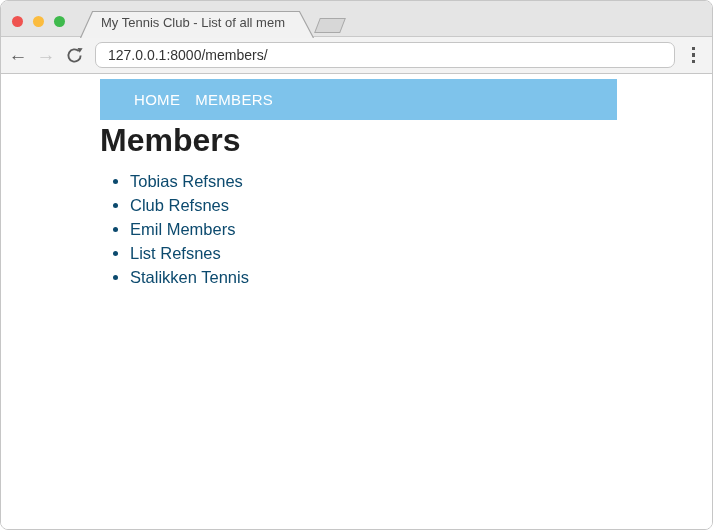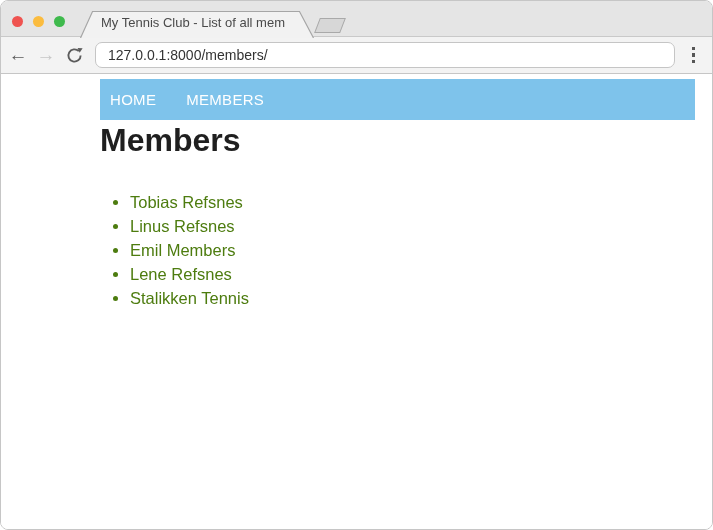--- a/index.html
+++ b/index.html
@@ -140,46 +140,46 @@
   }
 
   
   .page {
     flex: 1;
     background: #ffffff;
     overflow: hidden;
   }
   .site-nav {
     margin: 5px 0 0 99px;
-    width: 595px;
+    width: 517px;
     height: 41px;
     background: var(--navbar-bg, #7ec3eb);
     display: flex;
     align-items: center;
-    padding-left: 10px;
-    gap: 30px;
+    padding-left: 34px;
+    gap: 15px;
   }
   .site-nav a {
     color: #ffffff;
     font-size: 15px;
     text-decoration: none;
     letter-spacing: 0.3px;
     cursor: pointer;
   }
   .page h1 {
     margin: 1px 0 0 99px;
     font-size: 32px;
     line-height: 38px;
     font-weight: 700;
     color: #1f1f1f;
   }
   .page ul {
-    margin: 31px 0 0 99px;
+    margin: 10px 0 0 99px;
     padding-left: 30px;
-    color: #4d7c0f;
+    color: #0c4a6e;
   }
   .page li {
     font-size: 16.5px;
     line-height: 24px;
   }
 </style>
 </head>
 <body>
 
 <div class="window">
@@ -227,20 +227,20 @@
   <div class="page">
     <nav class="site-nav">
       <a>HOME</a>
       <a>MEMBERS</a>
     </nav>
 
     <h1>Members</h1>
 
     <ul>
       <li>Tobias Refsnes</li>
-      <li>Linus Refsnes</li>
+      <li>Club Refsnes</li>
       <li>Emil Members</li>
-      <li>Lene Refsnes</li>
+      <li>List Refsnes</li>
       <li>Stalikken Tennis</li>
     </ul>
   </div>
 
 </div>
 
 </body></html>

